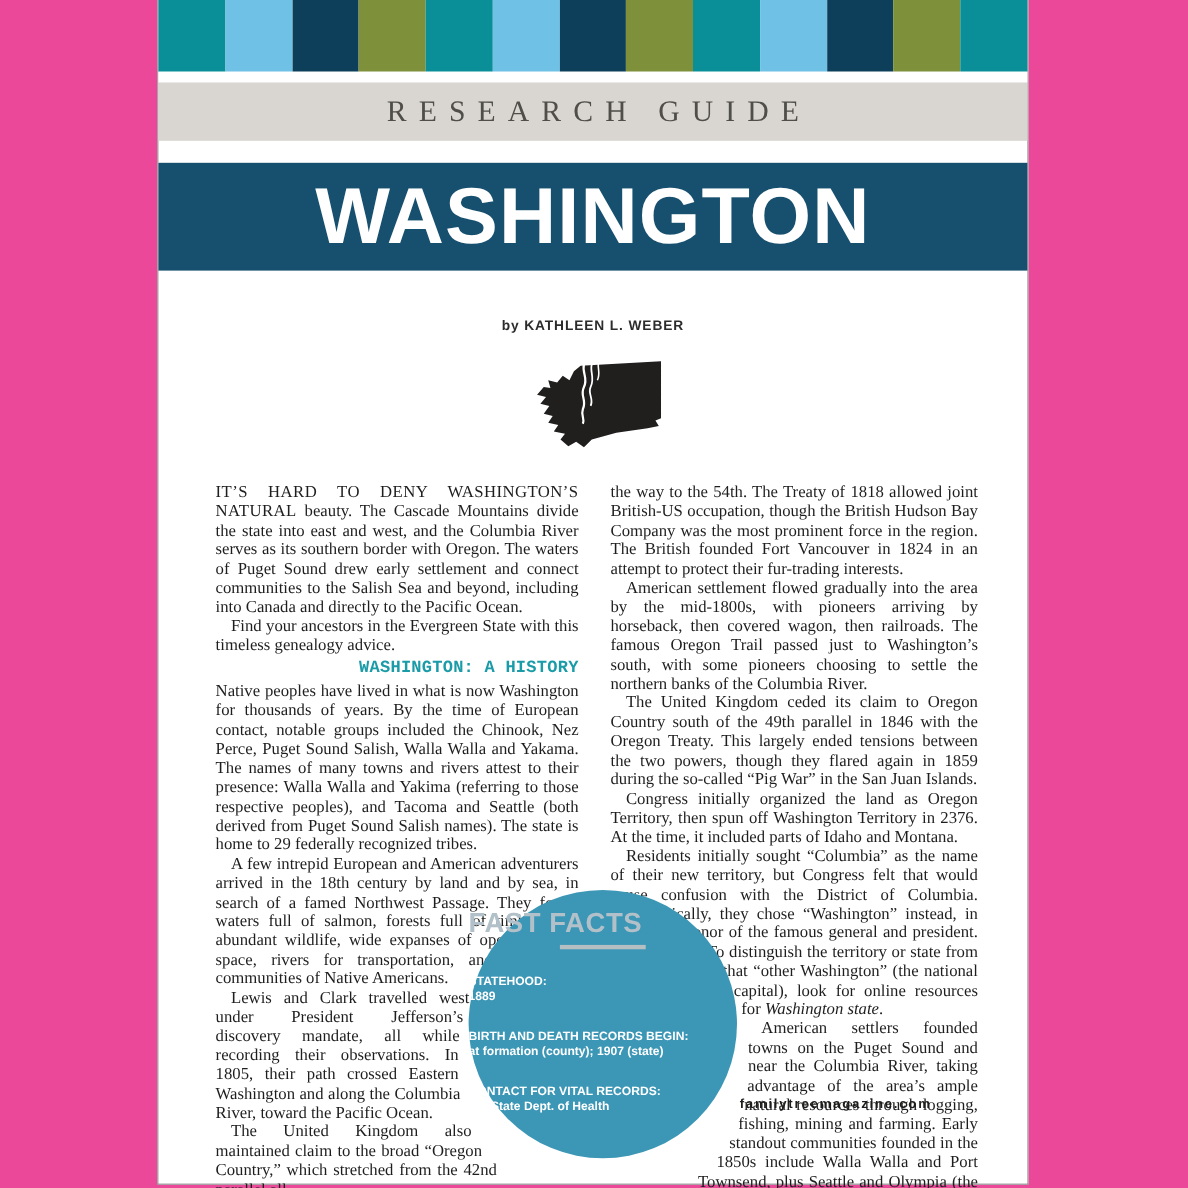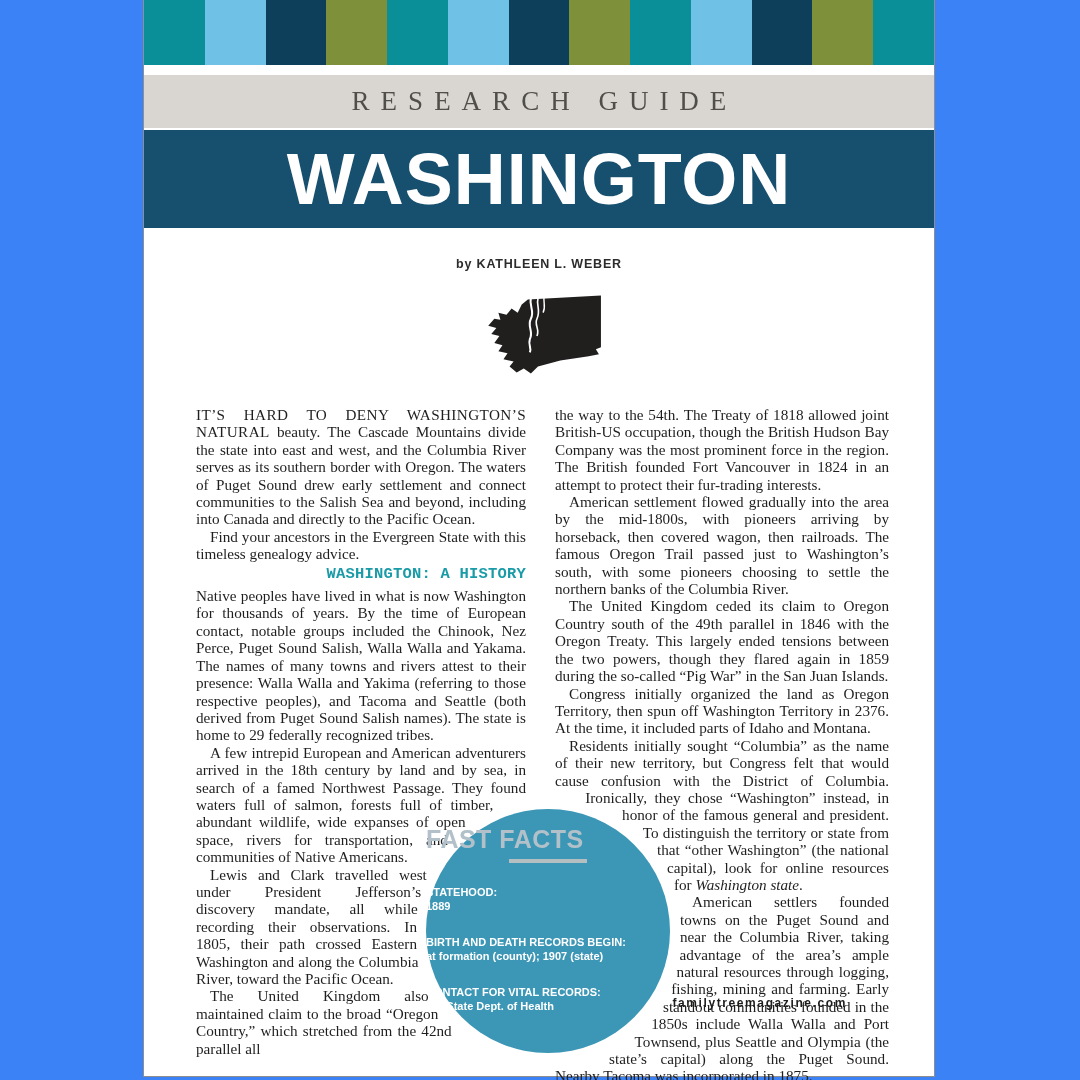--- a/index.html
+++ b/index.html
@@ -1,21 +1,21 @@
 <!DOCTYPE html>
 <html><head>
 <meta charset="utf-8">
 <style>
   html,body { margin:0; padding:0; }
   body {
     width:1080px; height:1080px; background:#ffffff;
     font-family:"Liberation Serif","DejaVu Serif",serif;
     -webkit-font-smoothing:antialiased;
   }
-  .canvas { position:relative; width:1080px; height:1080px; background:#3b82f6; overflow:hidden; }
+  .canvas { position:relative; width:1080px; height:1080px; background:#ec4899; overflow:hidden; }
 
   .page {
     position:absolute; left:143px; top:0;
     width:790px; height:1076px;
     background:#fff; border:1px solid #8e8e8e; border-top:none;
   }
 
   
   .stripes { display:flex; height:65px; width:100%; }
   .stripe { flex:1 1 0; height:100%; }
@@ -26,30 +26,30 @@
     height:53px; background:#d9d6d1;
     display:flex; align-items:center; justify-content:center;
   }
   .kicker {
     font-family:"Liberation Serif","DejaVu Serif",serif;
     font-size:27px; letter-spacing:11px; padding-left:11px;
     color:#504e49;
   }
 
   .title-band {
-    margin-top:2px; height:98px; background:#17506f;
+    margin-top:20px; height:98px; background:#17506f;
     display:flex; align-items:center; justify-content:center;
   }
   .page-title {
     font-family:"Liberation Sans","DejaVu Sans",sans-serif;
     font-weight:bold; font-size:72px; letter-spacing:1px;
     color:#ffffff; line-height:1;
   }
 
-  .byline-row { margin-top:26px; text-align:center; }
+  .byline-row { margin-top:41px; text-align:center; }
   .byline {
     font-family:"Liberation Sans","DejaVu Sans",sans-serif;
     font-size:12.5px; font-weight:bold; letter-spacing:0.8px; color:#2c2c2c;
   }
 
   .map-row { margin-top:16px; height:96px; text-align:center; }
 
   
   .columns {
     margin-top:22px; padding-left:52px;

